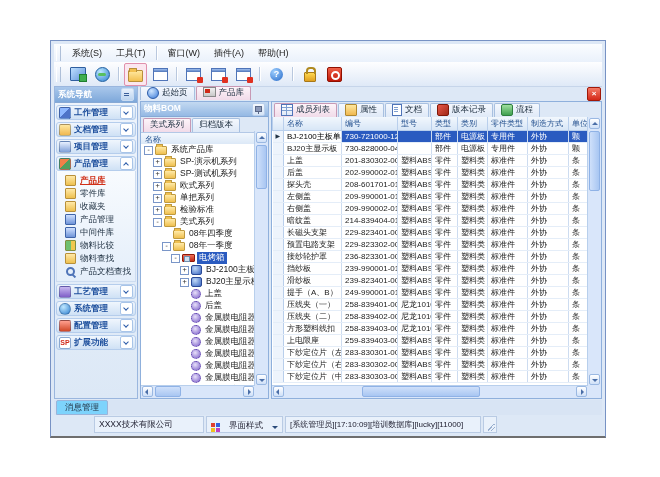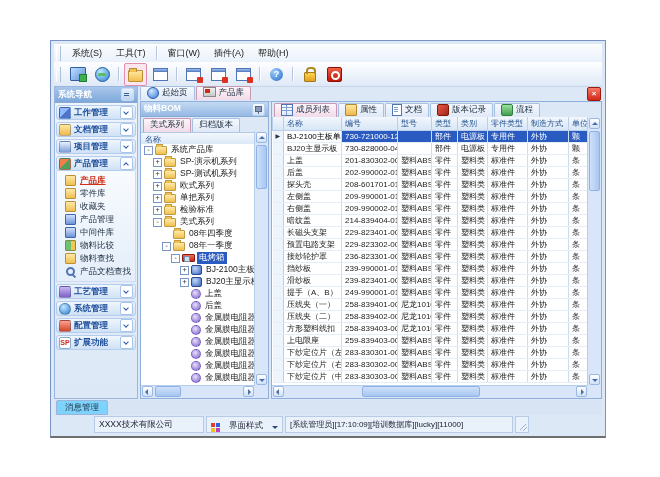--- a/index.html
+++ b/index.html
@@ -148,21 +148,21 @@
 
   
   .bottomrow{position:absolute;left:3px;right:3px;bottom:21px;height:15px;background:#d8e4f4;display:flex;align-items:center;}
   .msgtab{height:13px;margin-left:2px;display:inline-flex;align-items:center;padding:0 8px;font-size:8.5px;color:#234;
           background:#7dd3fc;border:1px solid #9ab4da;border-radius:2px 2px 0 0;}
   .statusbar{position:absolute;left:3px;right:3px;bottom:3px;height:17px;display:flex;gap:2px;align-items:stretch;font-size:8.5px;color:#223;margin-left:40px;}
   .seg{display:flex;align-items:center;padding:0 4px;background:#e9f1fb;border:1px solid #b9cbe4;box-sizing:border-box;overflow:hidden;white-space:nowrap;}
   .seg-company{width:110px;flex:none;}
   .seg-op{flex:1;}
   .seg-style{flex:none;gap:9px;align-items:flex-end;}
-  .seg-session{flex:none;width:228px;font-size:8px;}
+  .seg-session{flex:none;width:196px;font-size:8px;}
   .styleico{width:9px;height:9px;flex:none;background-image:linear-gradient(#e04030,#e04030),linear-gradient(#3060e0,#3060e0),
             linear-gradient(#f0c020,#f0c020),linear-gradient(#c040c0,#c040c0);
             background-size:4px 4px;background-position:0 0,5px 0,0 5px,5px 5px;background-repeat:no-repeat;}
   .dcaret{width:0;height:0;border:3px solid transparent;border-top-color:#2a4a7a;margin-top:3px;}
   .gripcorner{flex:none;width:12px;background:#e9f1fb;border:1px solid #b9cbe4;position:relative;}
   .gripcorner::after{content:"";position:absolute;right:1px;bottom:1px;width:7px;height:7px;
        background:linear-gradient(135deg,transparent 40%,#9ab0d0 40%,#9ab0d0 50%,transparent 50%,transparent 65%,#9ab0d0 65%,#9ab0d0 75%,transparent 75%);}
 </style>
 </head>
 <body>

